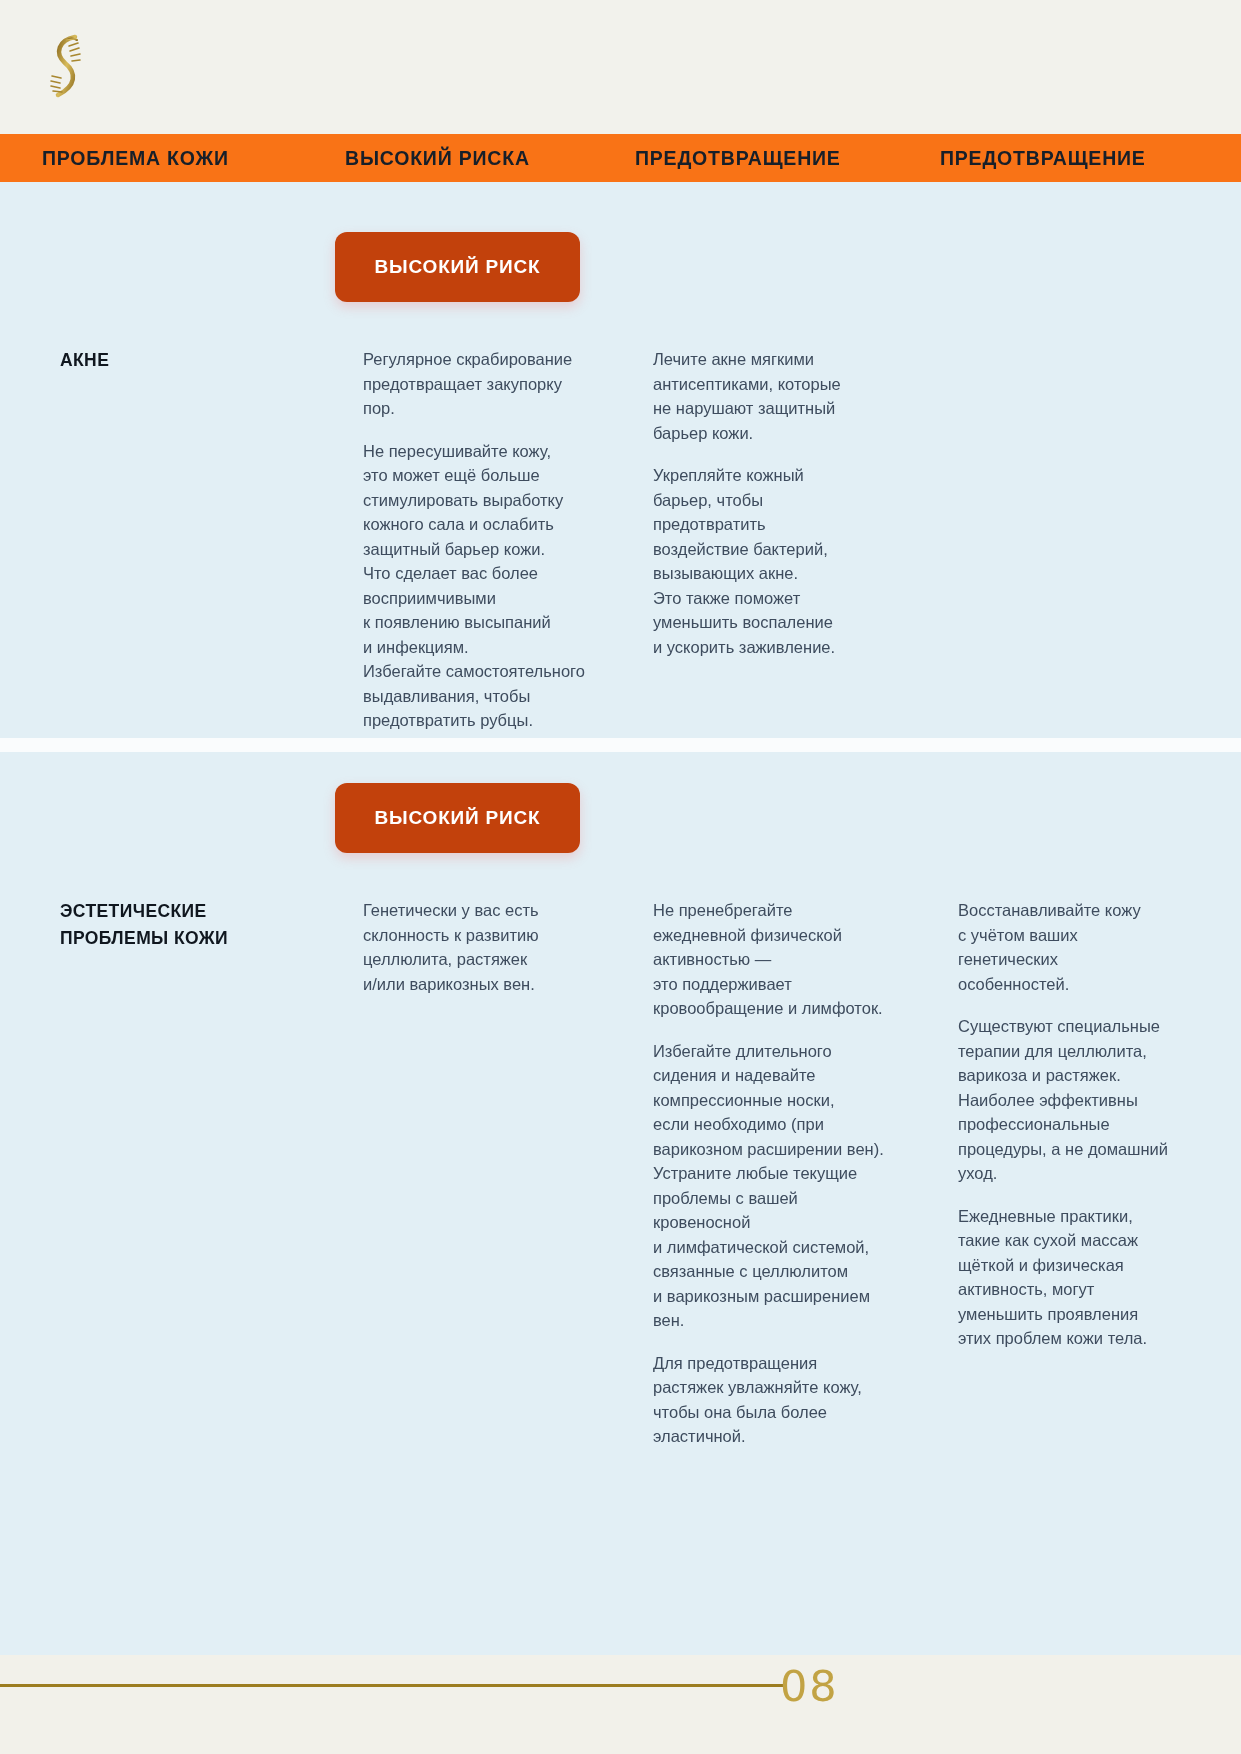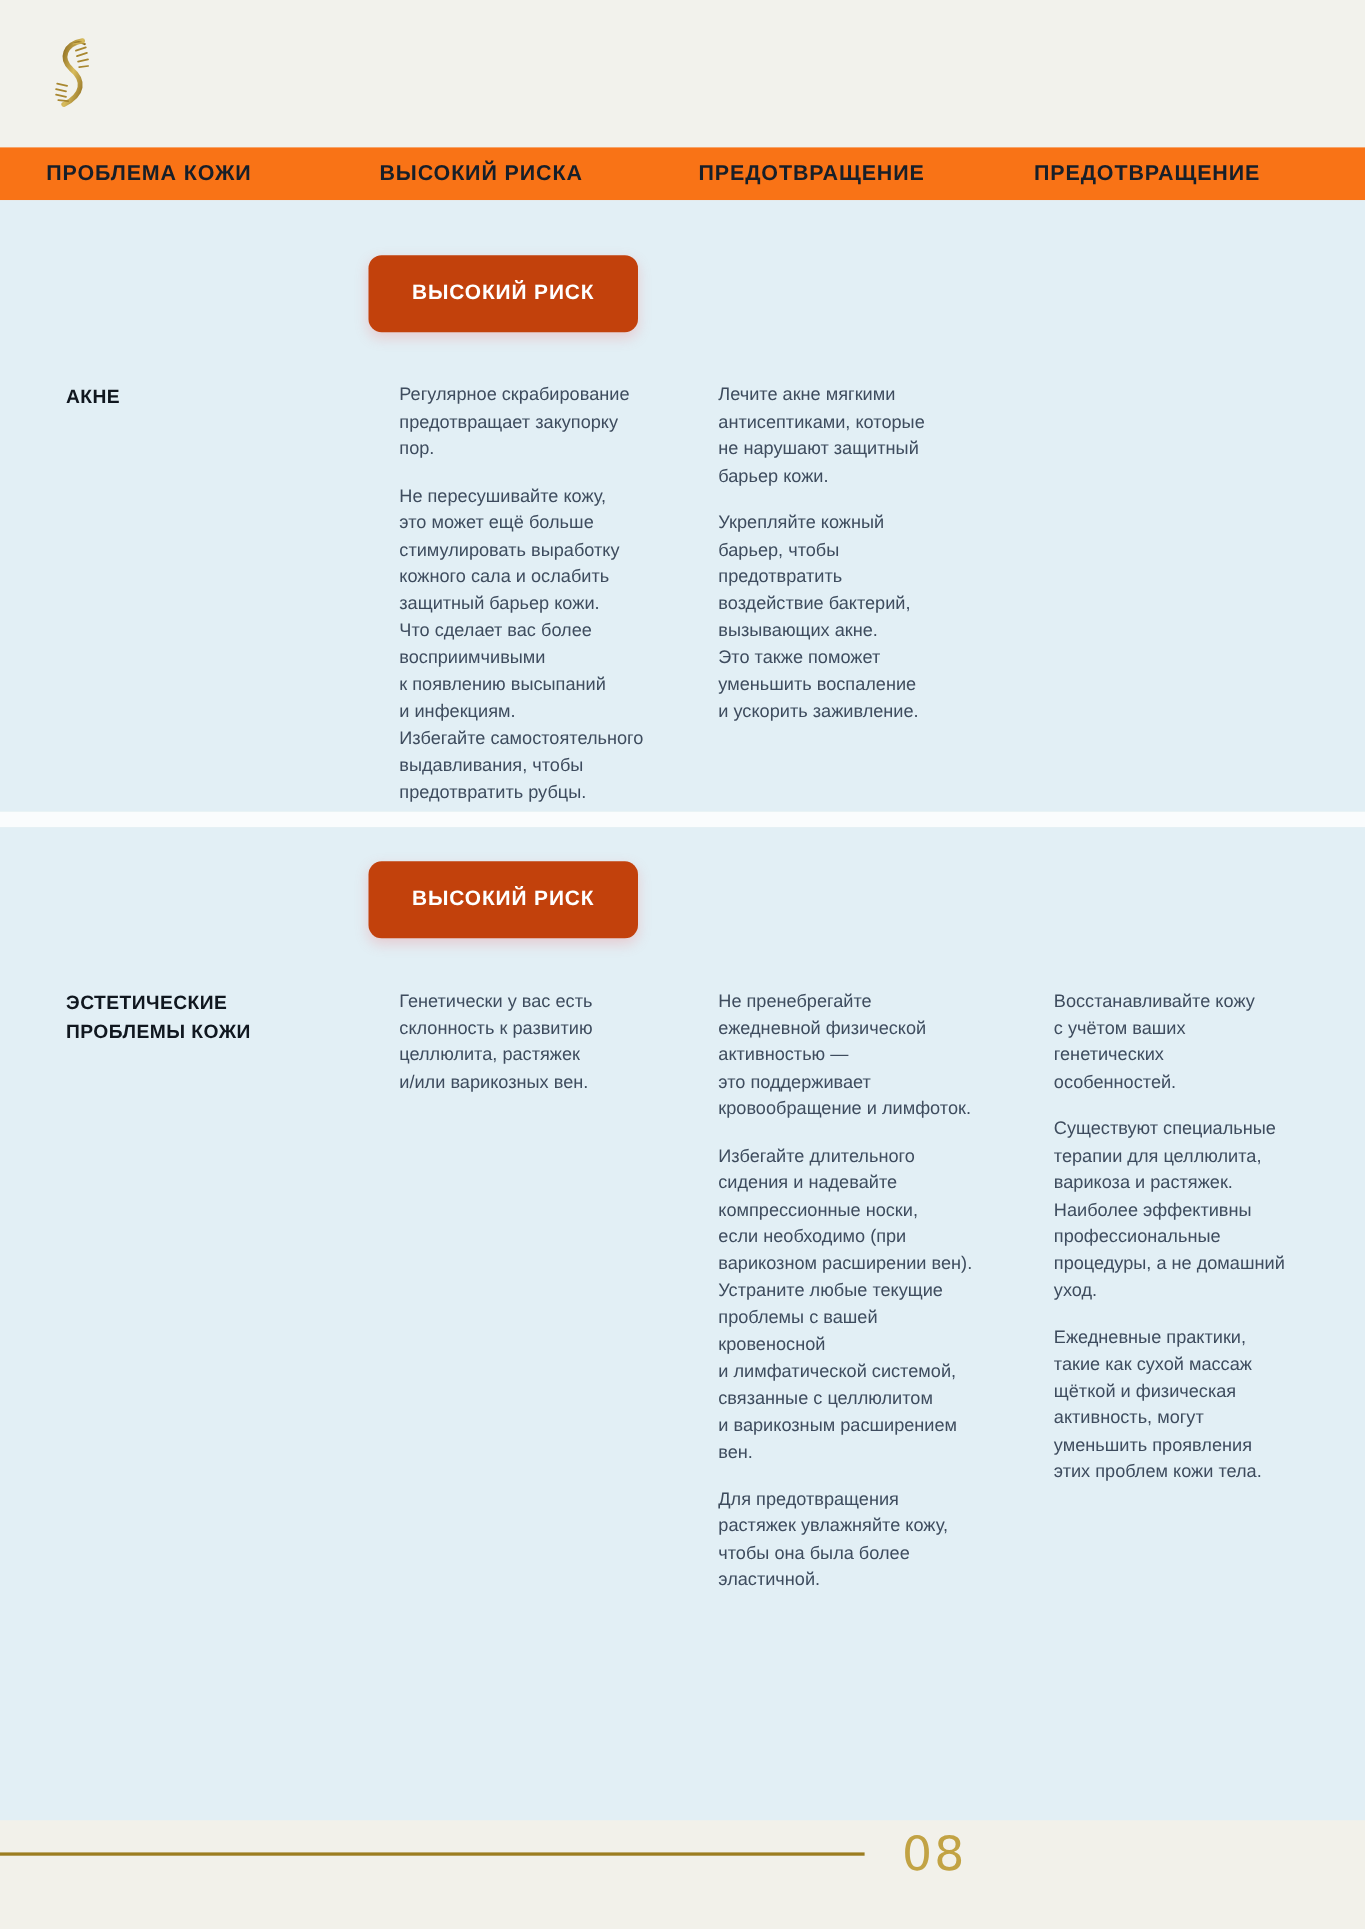--- a/index.html
+++ b/index.html
@@ -49,21 +49,21 @@
   }
   .col p:last-child{margin-bottom:0;}
   .col-problem{
     font-weight:bold;font-size:17.5px;line-height:27px;color:#10171F;
     letter-spacing:0.4px;white-space:pre-line;
   }
 
   .footer{position:absolute;left:0;top:1655px;width:1241px;height:99px;background:#F2F1EA;}
   .gold-line{position:absolute;left:0;top:29px;width:786px;height:3px;background:#9C7D20;}
   .page-number{
-    position:absolute;left:820px;top:10px;
+    position:absolute;left:780px;top:10px;
     font-family:"DejaVu Sans", sans-serif;font-weight:400;
     font-size:43px;line-height:43px;color:#C2A344;letter-spacing:2px;
   }
 </style>
 </head>
 <body>
 
 <div class="top-band">
   <svg class="logo" viewBox="0 0 40 66" xmlns="http://www.w3.org/2000/svg" aria-hidden="true">
     <defs>

